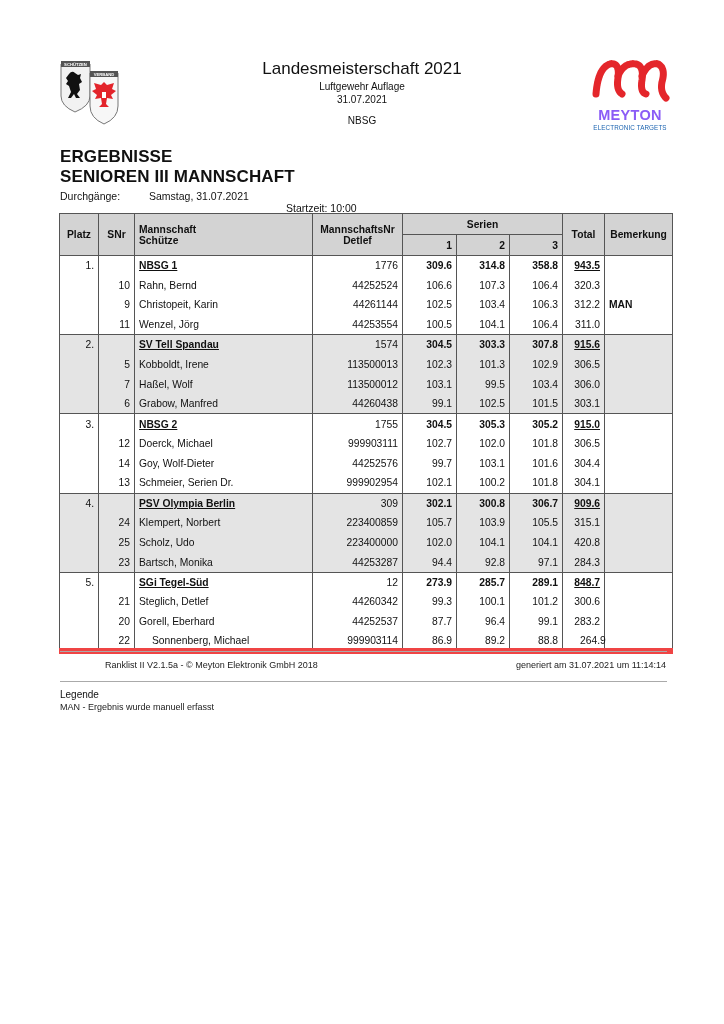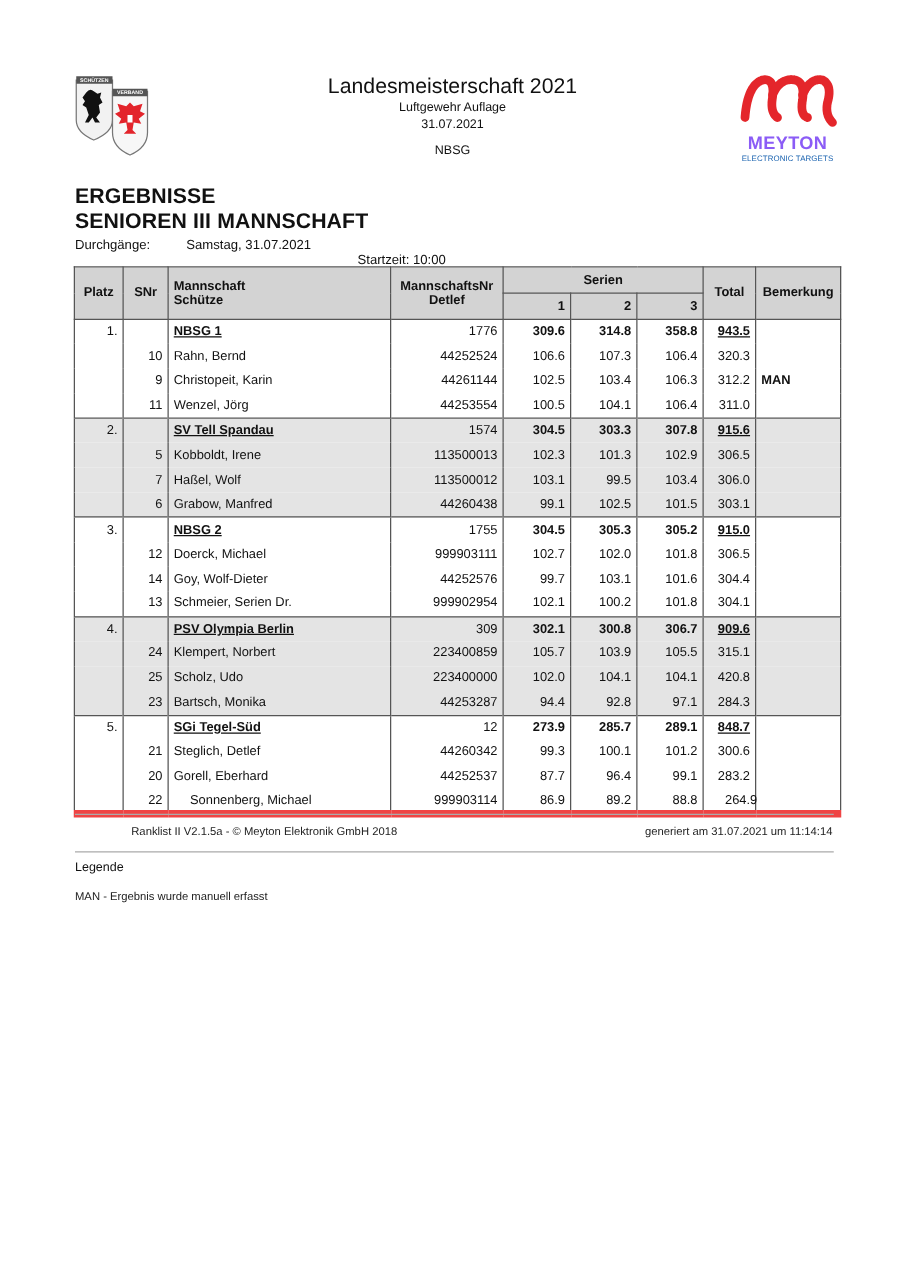--- a/index.html
+++ b/index.html
@@ -32,21 +32,21 @@
   .c { text-align: center; }
   .l { text-align: left; }
   .b { font-weight: bold; }
   .u { text-decoration: underline; margin-top: 29px; }
   th.l { text-align: left; }
 
   .footer-rule { position: absolute; left: 60px; width: 607px; height: 1px; background: #aaa; }
   .footer-left { position: absolute; left: 60px; top: 660px; font-size: 9px; color: #222; margin-left: 45px; }
   .footer-right { position: absolute; right: 58px; top: 660px; font-size: 9px; color: #222; }
   .legend-title { position: absolute; left: 60px; top: 689px; font-size: 10px; font-weight: normal; }
-  .legend-item { position: absolute; left: 60px; top: 702px; font-size: 9px; color: #222; margin-top: 10px; }
+  .legend-item { position: absolute; left: 60px; top: 702px; font-size: 9px; color: #222; }
 </style>
 </head>
 <body>
 
 <div class="logo-left">
   <svg width="66" height="66" viewBox="0 0 66 66">
     <path d="M1 4 H30 V36 Q30 46 15 52 Q1 46 1 36 Z" fill="#f2f2f2" stroke="#777" stroke-width="1"></path>
     <rect x="1" y="1" width="29" height="6" fill="#555"></rect>
     <text x="15.5" y="5.6" font-size="4.2" fill="#fff" text-anchor="middle" font-family="Liberation Sans, sans-serif" font-weight="bold">SCHÜTZEN</text>
     <path d="M9 14 q3 -4 6 -1 l3 2 l3 -1 l-1 4 l2 4 l-3 2 l1 6 l-3 4 l3 4 h-4 l-2 -4 l-3 4 h-3 l3 -6 l-2 -6 l-3 -2 l2 -3 l-2 -3 z" fill="#111"></path>

